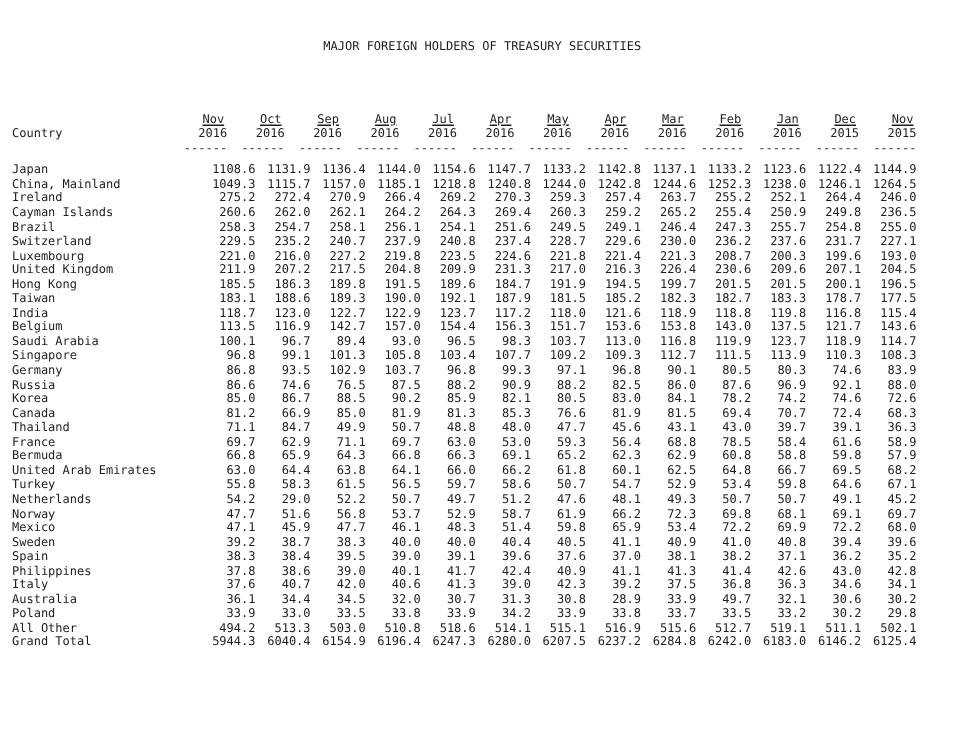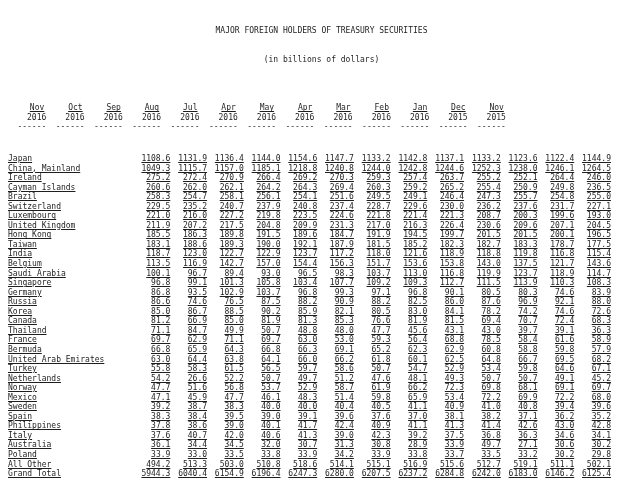--- a/index.html
+++ b/index.html
@@ -16,33 +16,33 @@
   .page { padding: 7px 2px 0 8px; width: 613px; }
   .title-block { width: 627px; text-align: center; white-space: pre; }
   .thead { display: flex; margin-top: 20px; }
   .country-col { width: 131px; }
   .hdr-country { align-self: flex-end; padding-bottom: 9.55px; }
   .cols { display: flex; }
   .colh { width: 38.3px; text-align: right; }
   .colh .m { padding-right: 2px; text-decoration: underline; }
   .row { display: flex; white-space: pre; }
   .n { width: 38.3px; text-align: right; }
-  #rows { margin-top: 22px; text-decoration: underline; }
+  #rows { margin-top: 5px; }
 </style>
 </head>
 <body>
 
 <div class="page">
 
   <div class="title-block">
     <div>MAJOR FOREIGN HOLDERS OF TREASURY SECURITIES</div>
-    <div>(in billions of dollars)</div>
   </div>
 
   <div class="thead">
+    <div class="country-col hdr-country">Country</div>
     <div class="cols" id="col-headers">
         <div class="colh">
           <div class="m">Nov</div>
           <div>2016</div>
           <div>------</div>
         </div>
         <div class="colh">
           <div class="m">Oct</div>
           <div>2016</div>
           <div>------</div>
@@ -122,26 +122,26 @@
       <div class="row"><div class="country-col">Singapore</div><div class="n">96.8</div><div class="n">99.1</div><div class="n">101.3</div><div class="n">105.8</div><div class="n">103.4</div><div class="n">107.7</div><div class="n">109.2</div><div class="n">109.3</div><div class="n">112.7</div><div class="n">111.5</div><div class="n">113.9</div><div class="n">110.3</div><div class="n">108.3</div></div>
       <div class="row"><div class="country-col">Germany</div><div class="n">86.8</div><div class="n">93.5</div><div class="n">102.9</div><div class="n">103.7</div><div class="n">96.8</div><div class="n">99.3</div><div class="n">97.1</div><div class="n">96.8</div><div class="n">90.1</div><div class="n">80.5</div><div class="n">80.3</div><div class="n">74.6</div><div class="n">83.9</div></div>
       <div class="row"><div class="country-col">Russia</div><div class="n">86.6</div><div class="n">74.6</div><div class="n">76.5</div><div class="n">87.5</div><div class="n">88.2</div><div class="n">90.9</div><div class="n">88.2</div><div class="n">82.5</div><div class="n">86.0</div><div class="n">87.6</div><div class="n">96.9</div><div class="n">92.1</div><div class="n">88.0</div></div>
       <div class="row"><div class="country-col">Korea</div><div class="n">85.0</div><div class="n">86.7</div><div class="n">88.5</div><div class="n">90.2</div><div class="n">85.9</div><div class="n">82.1</div><div class="n">80.5</div><div class="n">83.0</div><div class="n">84.1</div><div class="n">78.2</div><div class="n">74.2</div><div class="n">74.6</div><div class="n">72.6</div></div>
       <div class="row"><div class="country-col">Canada</div><div class="n">81.2</div><div class="n">66.9</div><div class="n">85.0</div><div class="n">81.9</div><div class="n">81.3</div><div class="n">85.3</div><div class="n">76.6</div><div class="n">81.9</div><div class="n">81.5</div><div class="n">69.4</div><div class="n">70.7</div><div class="n">72.4</div><div class="n">68.3</div></div>
       <div class="row"><div class="country-col">Thailand</div><div class="n">71.1</div><div class="n">84.7</div><div class="n">49.9</div><div class="n">50.7</div><div class="n">48.8</div><div class="n">48.0</div><div class="n">47.7</div><div class="n">45.6</div><div class="n">43.1</div><div class="n">43.0</div><div class="n">39.7</div><div class="n">39.1</div><div class="n">36.3</div></div>
       <div class="row"><div class="country-col">France</div><div class="n">69.7</div><div class="n">62.9</div><div class="n">71.1</div><div class="n">69.7</div><div class="n">63.0</div><div class="n">53.0</div><div class="n">59.3</div><div class="n">56.4</div><div class="n">68.8</div><div class="n">78.5</div><div class="n">58.4</div><div class="n">61.6</div><div class="n">58.9</div></div>
       <div class="row"><div class="country-col">Bermuda</div><div class="n">66.8</div><div class="n">65.9</div><div class="n">64.3</div><div class="n">66.8</div><div class="n">66.3</div><div class="n">69.1</div><div class="n">65.2</div><div class="n">62.3</div><div class="n">62.9</div><div class="n">60.8</div><div class="n">58.8</div><div class="n">59.8</div><div class="n">57.9</div></div>
       <div class="row"><div class="country-col">United Arab Emirates</div><div class="n">63.0</div><div class="n">64.4</div><div class="n">63.8</div><div class="n">64.1</div><div class="n">66.0</div><div class="n">66.2</div><div class="n">61.8</div><div class="n">60.1</div><div class="n">62.5</div><div class="n">64.8</div><div class="n">66.7</div><div class="n">69.5</div><div class="n">68.2</div></div>
       <div class="row"><div class="country-col">Turkey</div><div class="n">55.8</div><div class="n">58.3</div><div class="n">61.5</div><div class="n">56.5</div><div class="n">59.7</div><div class="n">58.6</div><div class="n">50.7</div><div class="n">54.7</div><div class="n">52.9</div><div class="n">53.4</div><div class="n">59.8</div><div class="n">64.6</div><div class="n">67.1</div></div>
-      <div class="row"><div class="country-col">Netherlands</div><div class="n">54.2</div><div class="n">26.6</div><div class="n">52.2</div><div class="n">50.7</div><div class="n">49.7</div><div class="n">51.2</div><div class="n">47.6</div><div class="n">48.1</div><div class="n">49.3</div><div class="n">50.7</div><div class="n">50.7</div><div class="n">49.1</div><div class="n">45.2</div></div>
+      <div class="row"><div class="country-col">Netherlands</div><div class="n">54.2</div><div class="n">29.0</div><div class="n">52.2</div><div class="n">50.7</div><div class="n">49.7</div><div class="n">51.2</div><div class="n">47.6</div><div class="n">48.1</div><div class="n">49.3</div><div class="n">50.7</div><div class="n">50.7</div><div class="n">49.1</div><div class="n">45.2</div></div>
       <div class="row"><div class="country-col">Norway</div><div class="n">47.7</div><div class="n">51.6</div><div class="n">56.8</div><div class="n">53.7</div><div class="n">52.9</div><div class="n">58.7</div><div class="n">61.9</div><div class="n">66.2</div><div class="n">72.3</div><div class="n">69.8</div><div class="n">68.1</div><div class="n">69.1</div><div class="n">69.7</div></div>
       <div class="row"><div class="country-col">Mexico</div><div class="n">47.1</div><div class="n">45.9</div><div class="n">47.7</div><div class="n">46.1</div><div class="n">48.3</div><div class="n">51.4</div><div class="n">59.8</div><div class="n">65.9</div><div class="n">53.4</div><div class="n">72.2</div><div class="n">69.9</div><div class="n">72.2</div><div class="n">68.0</div></div>
       <div class="row"><div class="country-col">Sweden</div><div class="n">39.2</div><div class="n">38.7</div><div class="n">38.3</div><div class="n">40.0</div><div class="n">40.0</div><div class="n">40.4</div><div class="n">40.5</div><div class="n">41.1</div><div class="n">40.9</div><div class="n">41.0</div><div class="n">40.8</div><div class="n">39.4</div><div class="n">39.6</div></div>
       <div class="row"><div class="country-col">Spain</div><div class="n">38.3</div><div class="n">38.4</div><div class="n">39.5</div><div class="n">39.0</div><div class="n">39.1</div><div class="n">39.6</div><div class="n">37.6</div><div class="n">37.0</div><div class="n">38.1</div><div class="n">38.2</div><div class="n">37.1</div><div class="n">36.2</div><div class="n">35.2</div></div>
       <div class="row"><div class="country-col">Philippines</div><div class="n">37.8</div><div class="n">38.6</div><div class="n">39.0</div><div class="n">40.1</div><div class="n">41.7</div><div class="n">42.4</div><div class="n">40.9</div><div class="n">41.1</div><div class="n">41.3</div><div class="n">41.4</div><div class="n">42.6</div><div class="n">43.0</div><div class="n">42.8</div></div>
       <div class="row"><div class="country-col">Italy</div><div class="n">37.6</div><div class="n">40.7</div><div class="n">42.0</div><div class="n">40.6</div><div class="n">41.3</div><div class="n">39.0</div><div class="n">42.3</div><div class="n">39.2</div><div class="n">37.5</div><div class="n">36.8</div><div class="n">36.3</div><div class="n">34.6</div><div class="n">34.1</div></div>
-      <div class="row"><div class="country-col">Australia</div><div class="n">36.1</div><div class="n">34.4</div><div class="n">34.5</div><div class="n">32.0</div><div class="n">30.7</div><div class="n">31.3</div><div class="n">30.8</div><div class="n">28.9</div><div class="n">33.9</div><div class="n">49.7</div><div class="n">27.1</div><div class="n">30.6</div><div class="n">30.2</div></div>
+      <div class="row"><div class="country-col">Australia</div><div class="n">36.1</div><div class="n">34.4</div><div class="n">34.5</div><div class="n">32.0</div><div class="n">30.7</div><div class="n">31.3</div><div class="n">30.8</div><div class="n">28.9</div><div class="n">33.9</div><div class="n">49.7</div><div class="n">32.1</div><div class="n">30.6</div><div class="n">30.2</div></div>
       <div class="row"><div class="country-col">Poland</div><div class="n">33.9</div><div class="n">33.0</div><div class="n">33.5</div><div class="n">33.8</div><div class="n">33.9</div><div class="n">34.2</div><div class="n">33.9</div><div class="n">33.8</div><div class="n">33.7</div><div class="n">33.5</div><div class="n">33.2</div><div class="n">30.2</div><div class="n">29.8</div></div>
       <div class="row"><div class="country-col">All Other</div><div class="n">494.2</div><div class="n">513.3</div><div class="n">503.0</div><div class="n">510.8</div><div class="n">518.6</div><div class="n">514.1</div><div class="n">515.1</div><div class="n">516.9</div><div class="n">515.6</div><div class="n">512.7</div><div class="n">519.1</div><div class="n">511.1</div><div class="n">502.1</div></div>
       <div class="row"><div class="country-col">Grand Total</div><div class="n">5944.3</div><div class="n">6040.4</div><div class="n">6154.9</div><div class="n">6196.4</div><div class="n">6247.3</div><div class="n">6280.0</div><div class="n">6207.5</div><div class="n">6237.2</div><div class="n">6284.8</div><div class="n">6242.0</div><div class="n">6183.0</div><div class="n">6146.2</div><div class="n">6125.4</div></div>
     </div>
 
 </div>
 
 </body></html>

